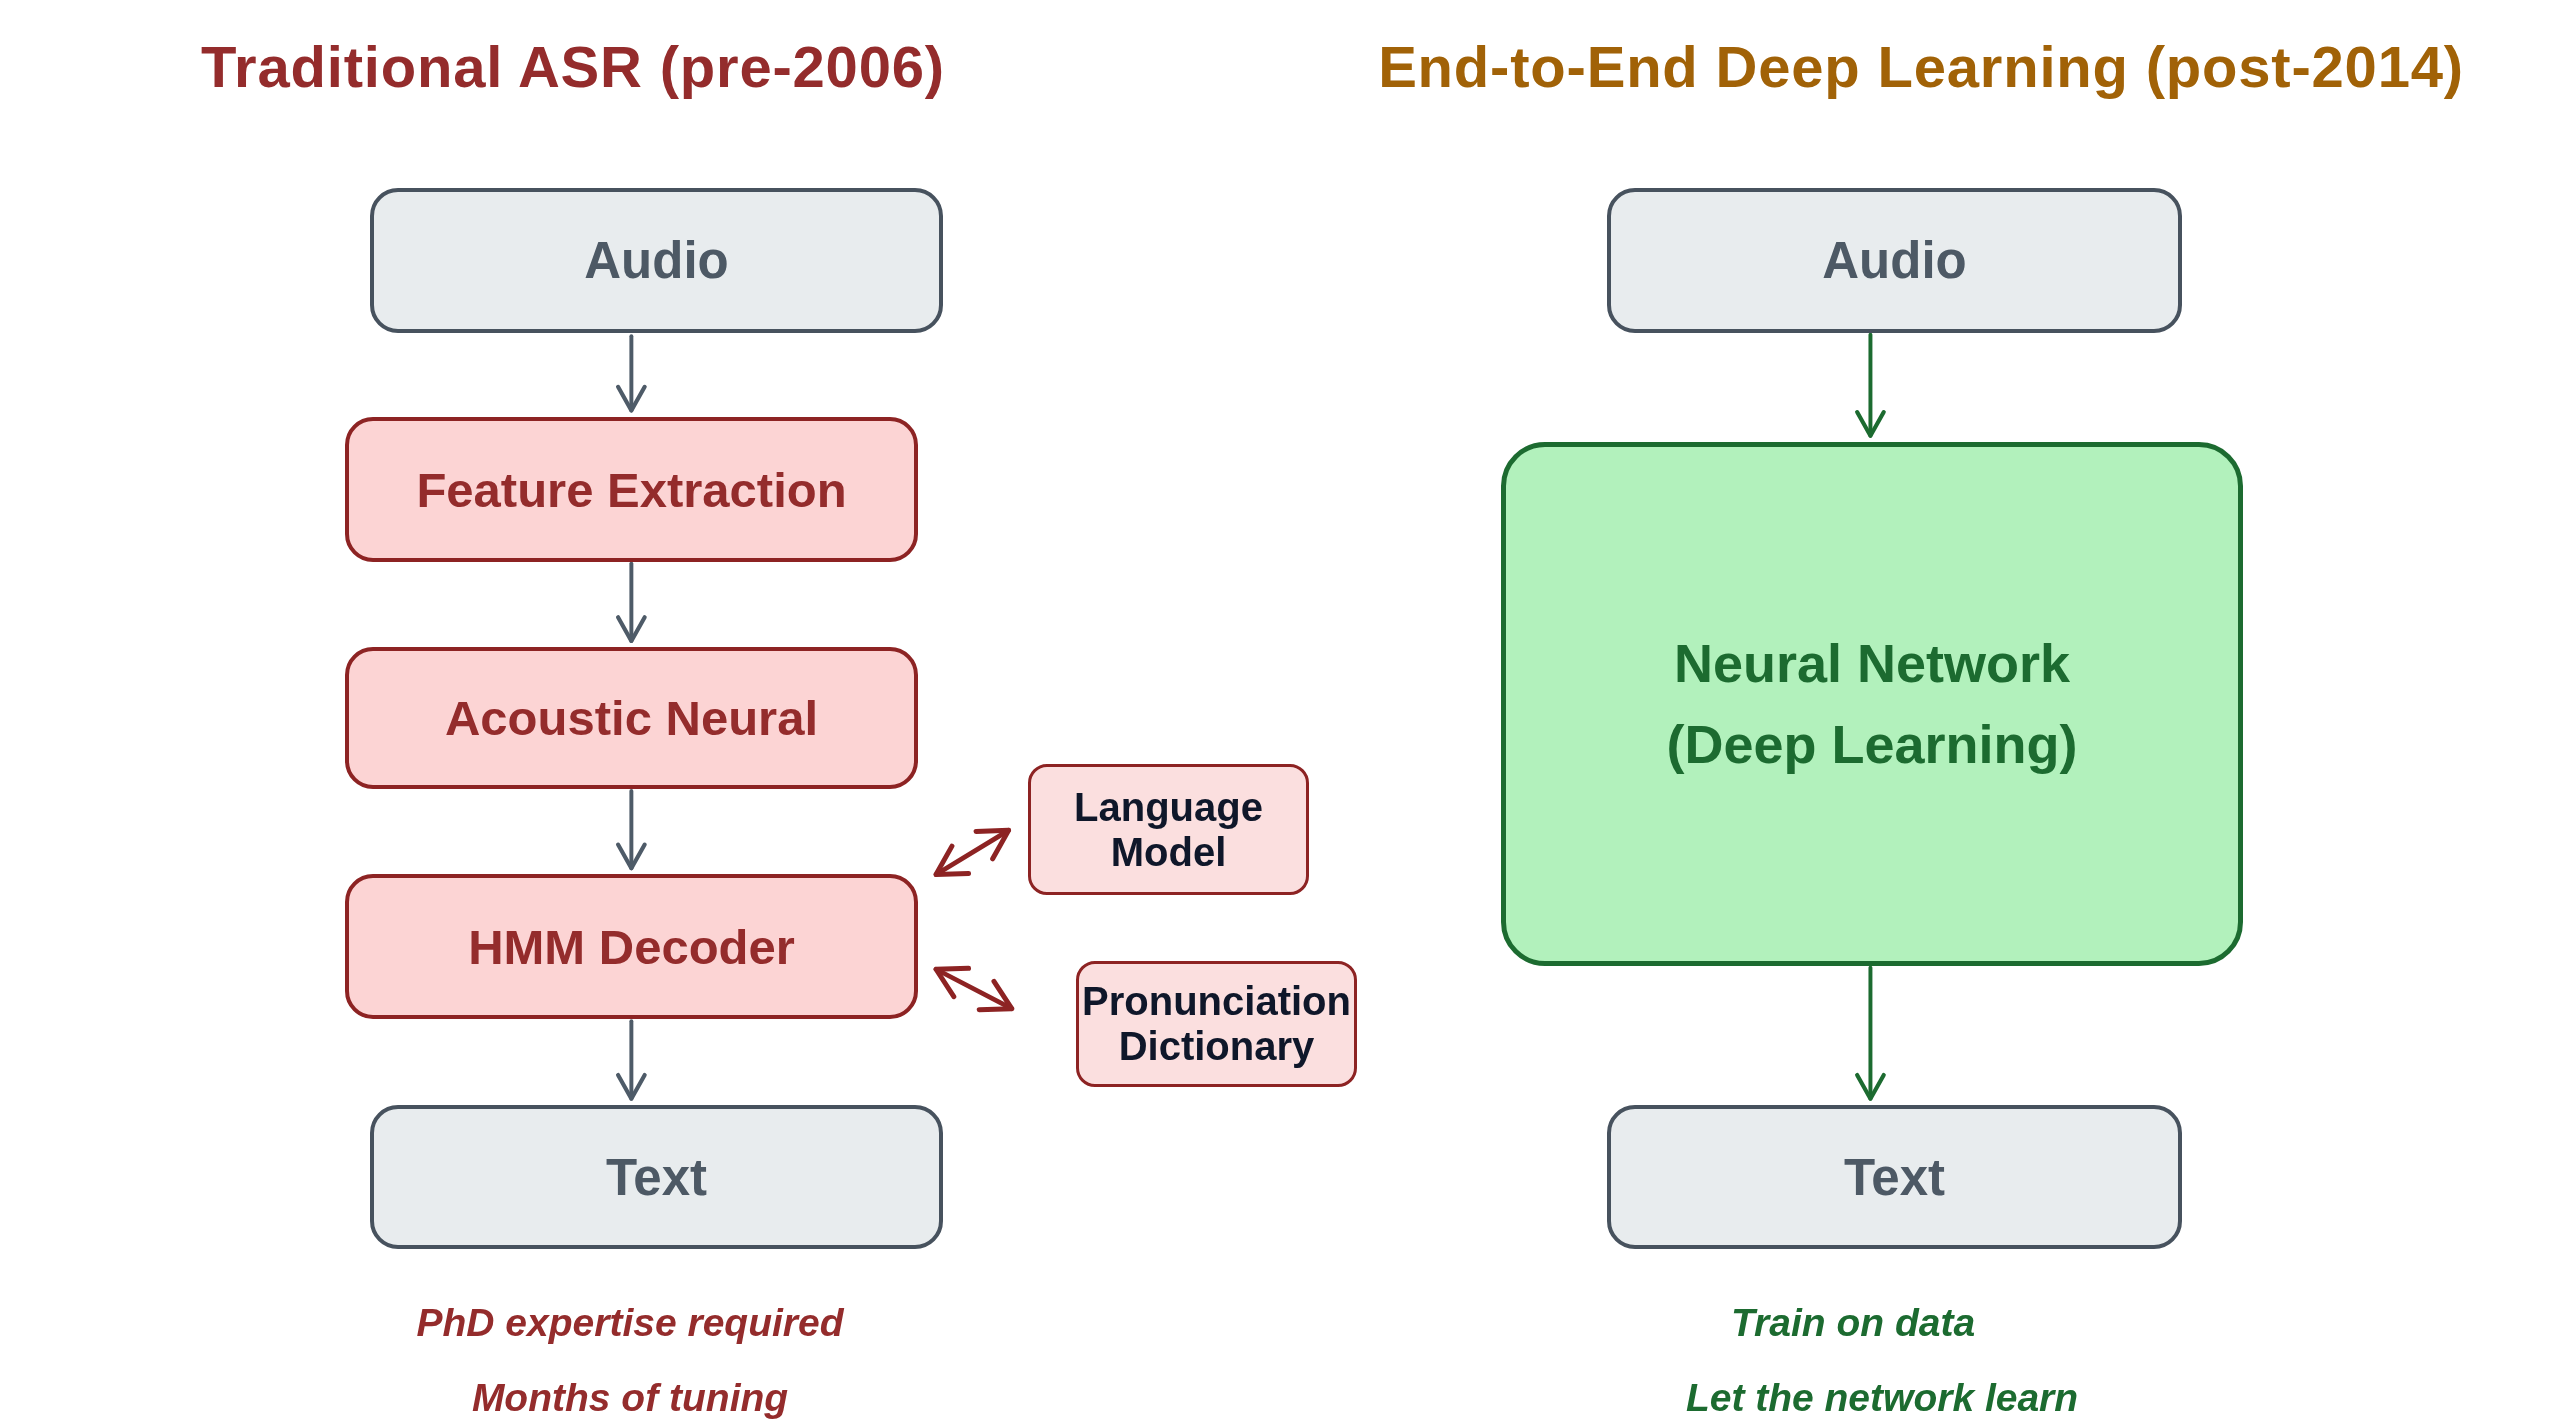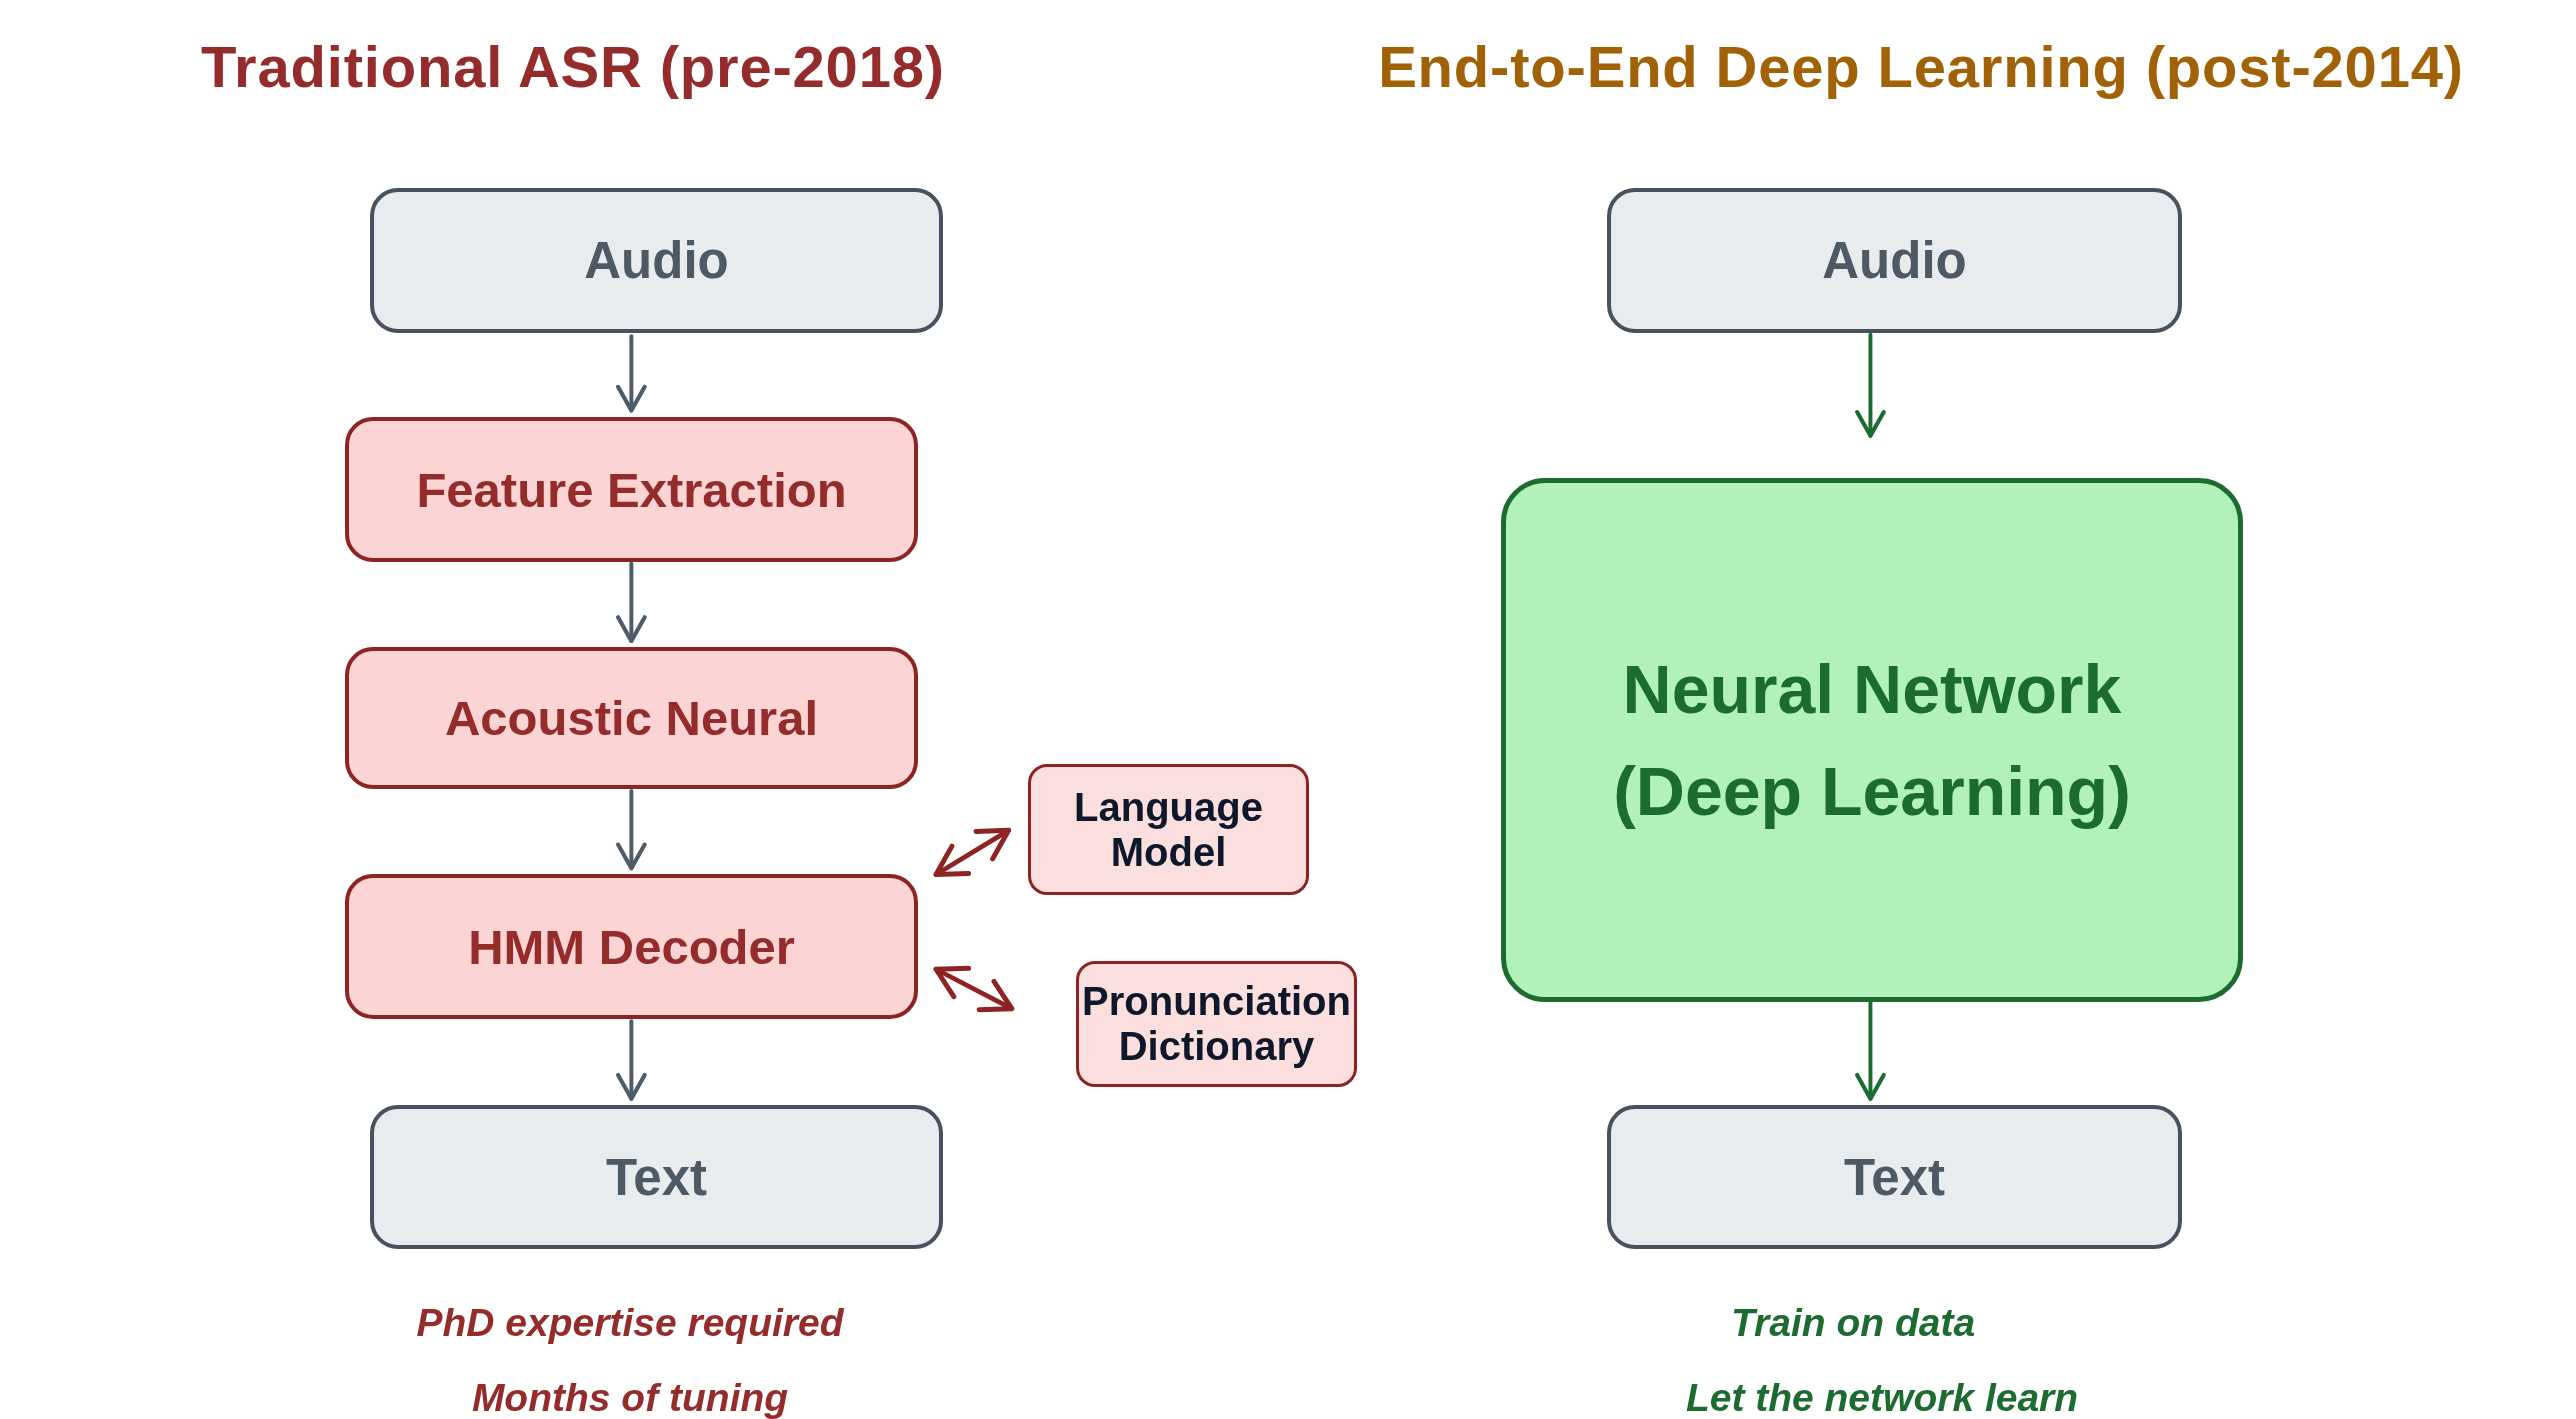--- a/index.html
+++ b/index.html
@@ -54,23 +54,22 @@
     border-radius: 19px;
     color: #0f172a;
     font-size: 40px;
     line-height: 1.12;
   }
   .box.green-big {
     background: #b2f1bc;
     border: 5.5px solid #1c6b30;
     border-radius: 44px;
     color: #1c6b30;
-    font-size: 68px;
+    font-size: 54px;
     line-height: 1.5;
-    margin-top: 36px;
   }
   .caption {
     position: absolute;
     transform: translateX(-50%);
     font-size: 39px;
     font-weight: bold;
     white-space: nowrap;
     font-style: italic;
   }
   .caption.red   { color: #942c2c; }
@@ -119,21 +118,21 @@
     <line x1="800" y1="1002" x2="800" y2="1100" stroke="#4e5b68" stroke-width="5" stroke-linecap="round" marker-end="url(#mSlate)"></line>
     <line x1="800" y1="1294" x2="800" y2="1392" stroke="#4e5b68" stroke-width="5" stroke-linecap="round" marker-end="url(#mSlate)"></line>
 
     <line x1="1186" y1="1108" x2="1278" y2="1052" stroke="#8d2323" stroke-width="6" stroke-linecap="round" marker-start="url(#mRed)" marker-end="url(#mRed)"></line>
     <line x1="1186" y1="1228" x2="1282" y2="1278" stroke="#8d2323" stroke-width="6" stroke-linecap="round" marker-start="url(#mRed)" marker-end="url(#mRed)"></line>
 
     <line x1="2370" y1="424" x2="2370" y2="552" stroke="#1c6b30" stroke-width="5" stroke-linecap="round" marker-end="url(#mGreen)"></line>
     <line x1="2370" y1="1226" x2="2370" y2="1392" stroke="#1c6b30" stroke-width="5" stroke-linecap="round" marker-end="url(#mGreen)"></line>
   </svg>
 
-  <div class="title red" id="left-title">Traditional ASR (pre-2018)</div>
+  <div class="title red" id="left-title">Traditional ASR (pre-2006)</div>
   <div class="title green" id="right-title">End-to-End Deep Learning (post-2014)</div>
 
   <div class="box gray" id="lbox-audio">
     <span>Audio</span>
   </div>
   <div class="box pink" id="lbox-fe">
     <span>Feature Extraction</span>
   </div>
   <div class="box pink" id="lbox-am">
     <span>Acoustic Neural</span>

